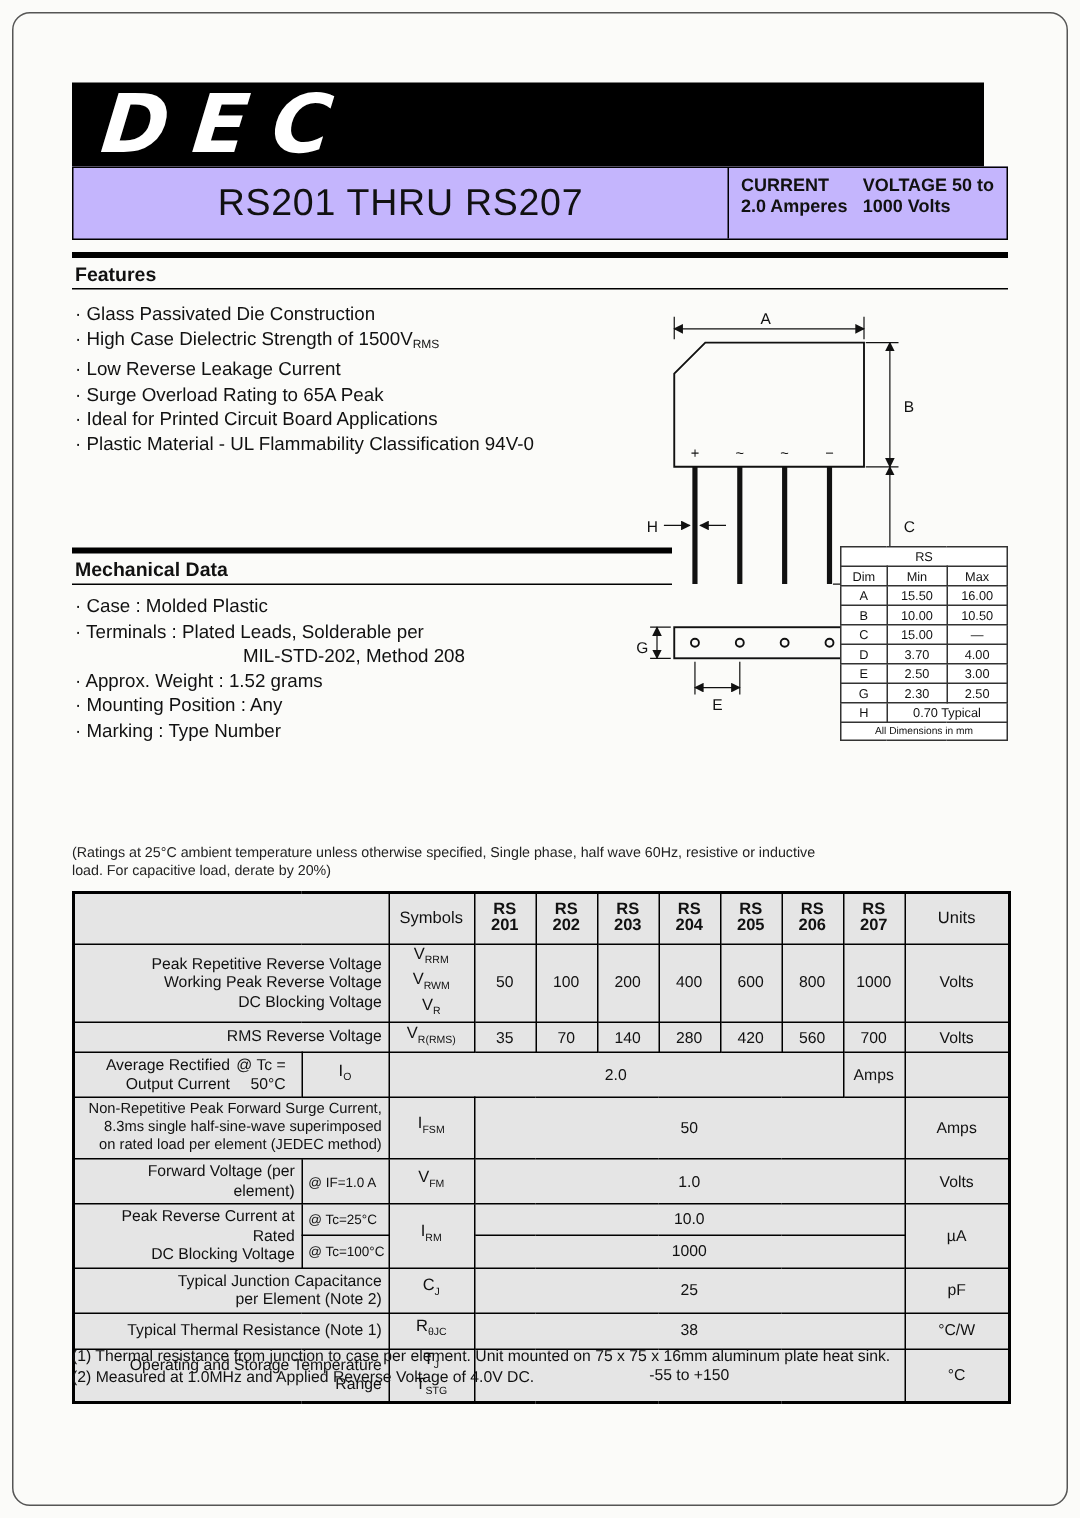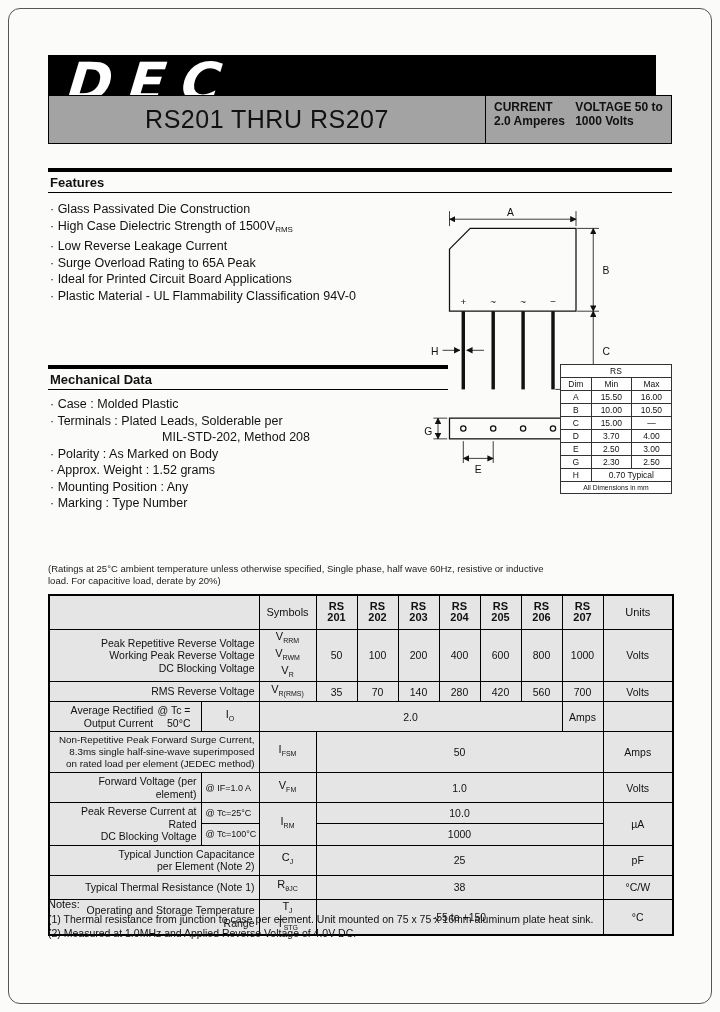--- a/index.html
+++ b/index.html
@@ -8,21 +8,21 @@
     position:relative; width:720px; height:1012px; margin:0 auto;
     background:#fbfbf9; color:#111;
     font-family:"Liberation Sans", sans-serif; overflow:hidden;
   }
   .page-border { position:absolute; inset:8px; border:1px solid #555; border-radius:12px; pointer-events:none; }
 
   
   .logo-bar { position:absolute; left:48px; top:55px; width:608px; height:56px; background:#000; color:#fff; display:flex; align-items:center; overflow:hidden; }
   .logo-text { font-family:"DejaVu Sans", sans-serif; font-weight:bold; font-style:italic; font-size:54px; line-height:1; letter-spacing:16px; padding-left:20px; transform:skewX(-6deg); }
 
-  .title-box { position:absolute; left:48px; top:95px; width:624px; height:49px; border:1.5px solid #000; display:flex; background:#a3a3a3; }
+  .title-box { position:absolute; left:48px; top:111px; width:624px; height:49px; border:1.5px solid #000; display:flex; background:#c4b5fd; }
   .title-left { flex:1; display:flex; align-items:center; justify-content:center; font-size:25px; letter-spacing:0.5px; }
   .title-right { width:186px; border-left:1.5px solid #000; padding:4px 8px; font-size:12px; font-weight:bold; display:flex; justify-content:center; gap:3px; }
 
   
   .sect { border-top:4px solid #000; border-bottom:1.5px solid #000; font-size:13px; font-weight:bold; padding:3px 2px 2px; background:transparent; }
 
   
   .mid { position:absolute; left:48px; top:168px; width:624px; height:365px; }
   .sect-features { position:absolute; left:0; top:0; width:624px; }
   .features-list { position:absolute; left:2px; top:33px; width:382px; list-style:none; font-size:12.5px; line-height:16.5px; }
@@ -100,21 +100,20 @@
     </ul>
 
     <div class="sect sect-mech">Mechanical Data</div>
 
     <ul class="mech-list">
       <li><span>· Case :  Molded Plastic</span></li>
       <li>
         <span>· Terminals : Plated Leads, Solderable per</span>
         <div class="mech-indent">MIL-STD-202, Method 208</div>
       </li>
-      <li><span>· Polarity :  As Marked on Body</span></li>
       <li><span>· Approx. Weight : 1.52 grams</span></li>
       <li><span>· Mounting Position :  Any</span></li>
       <li><span>· Marking : Type Number</span></li>
     </ul>
 
     <div class="drawing">
       <svg width="230" height="286" viewBox="0 0 200 248">
         <defs>
           <marker id="ar" viewBox="0 0 10 10" refX="9" refY="5" markerWidth="8" markerHeight="8" orient="auto-start-reverse">
             <path d="M0,0 L10,5 L0,10 z" fill="#111"></path>
@@ -378,17 +377,16 @@
         <div><span>T</span><sub>J</sub></div>
         <div><span>T</span><sub>STG</sub></div>
       </td>
       <td class="val" colspan="7">-55 to +150</td>
       <td class="unit">°C</td>
     </tr>
   </tbody>
     </table>
 
   <div class="notes">
-    <div class="notes-h">Notes:</div>
     <div>(1) Thermal resistance from junction to case per element. Unit mounted on 75 x 75 x 16mm aluminum plate heat sink.</div>
     <div>(2) Measured at 1.0MHz and Applied Reverse Voltage of 4.0V DC.</div>
   </div>
 </div>
 
 </body></html>

